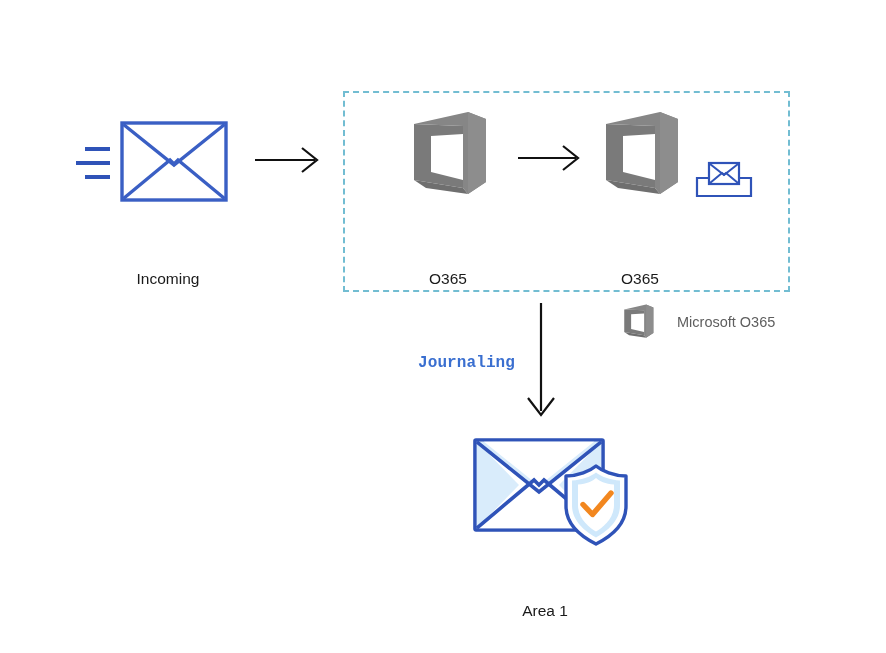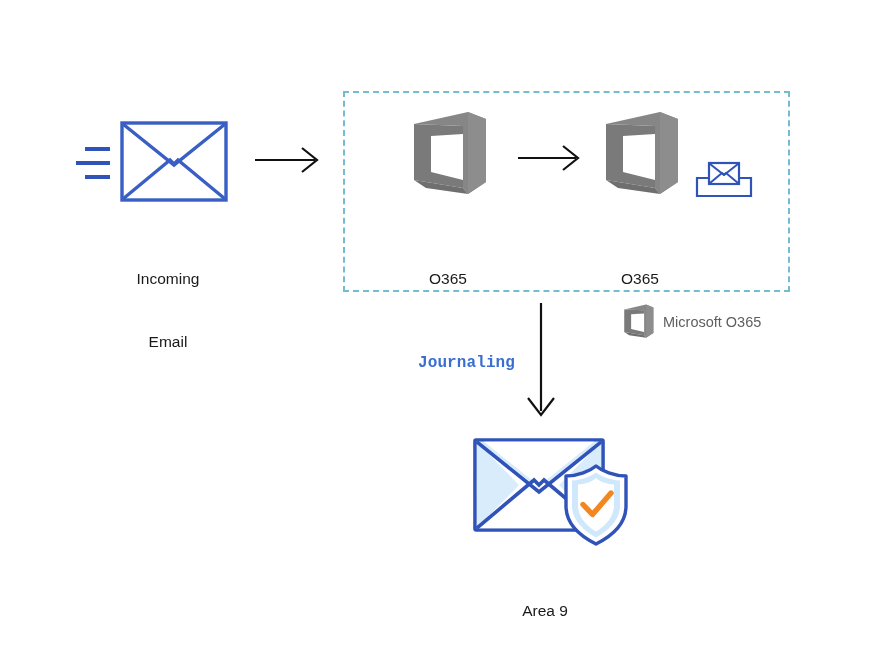--- a/index.html
+++ b/index.html
@@ -58,21 +58,21 @@
     letter-spacing: 0.1px;
   }
 
   
   #legend {
     position: absolute;
     left: 621px;
     top: 303px;
     display: flex;
     align-items: center;
-    gap: 8px;
+    gap: 22px;
   }
   #legend-text {
     font-size: 14.5px;
     color: #5e5e5e;
     font-family: "Liberation Sans", sans-serif;
     white-space: nowrap;
   }
 
   svg { display: block; overflow: visible; }
 </style>
@@ -94,21 +94,20 @@
 
       <g>
         <rect x="52" y="5" width="104" height="77" fill="#ffffff" stroke="#3a5fc4" stroke-width="3.4"></rect>
         <path d="M53.5 6.5 L104 47 L154.5 6.5" fill="none" stroke="#3a5fc4" stroke-width="3.4" stroke-linejoin="miter"></path>
         <path d="M53.5 80.5 L100 42 L104 46 L108 42 L154.5 80.5" fill="none" stroke="#3a5fc4" stroke-width="3.4" stroke-linejoin="miter"></path>
       </g>
     </svg>
   </div>
   <div class="caption" style="left:98px; top:226px; width:140px;">
     <span class="caption-line">Incoming</span>
-    <span class="caption-line">Email</span>
   </div>
 
   <div class="node" style="left:255px; top:145px;">
     <svg width="68" height="30" viewBox="0 0 68 30">
       <line x1="0" y1="15" x2="60" y2="15" stroke="#111111" stroke-width="2.2"></line>
       <path d="M47 3 L62 15 L47 27" fill="none" stroke="#111111" stroke-width="2.2" stroke-linecap="butt" stroke-linejoin="miter"></path>
     </svg>
   </div>
 
   <div class="node" style="left:406px; top:110px;">
@@ -201,17 +200,17 @@
 
       <g>
         <path d="M96 42 C108 42 120 37 126 32 C132 37 144 42 156 42 L156 72 C156 92 138 104 126 110 C114 104 96 92 96 72 Z" fill="#ffffff" stroke="#2f53b8" stroke-width="3.4" stroke-linejoin="round"></path>
         <path d="M102 46.5 C112 46 121 42.5 126 38.5 C131 42.5 140 46 150 46.5 L150 71.5 C150 88 135 98.5 126 103.5 C117 98.5 102 88 102 71.5 Z" fill="#cfe8fb"></path>
         <path d="M108 50.5 C116.5 50 123 47 126 44 C129 47 135.5 50 144 50.5 L144 71 C144 84.5 133 93.5 126 97.5 C119 93.5 108 84.5 108 71 Z" fill="#ffffff"></path>
         <path d="M113 70.5 L122.5 80.5 L141 59" fill="none" stroke="#f2871f" stroke-width="5.4" stroke-linecap="round" stroke-linejoin="round"></path>
       </g>
     </svg>
   </div>
   <div class="caption" style="left:475px; top:558px; width:140px;">
-    <span class="caption-line">Area 9</span>
+    <span class="caption-line">Area 1</span>
     
   </div>
 
 </div>
 
 </body></html>

